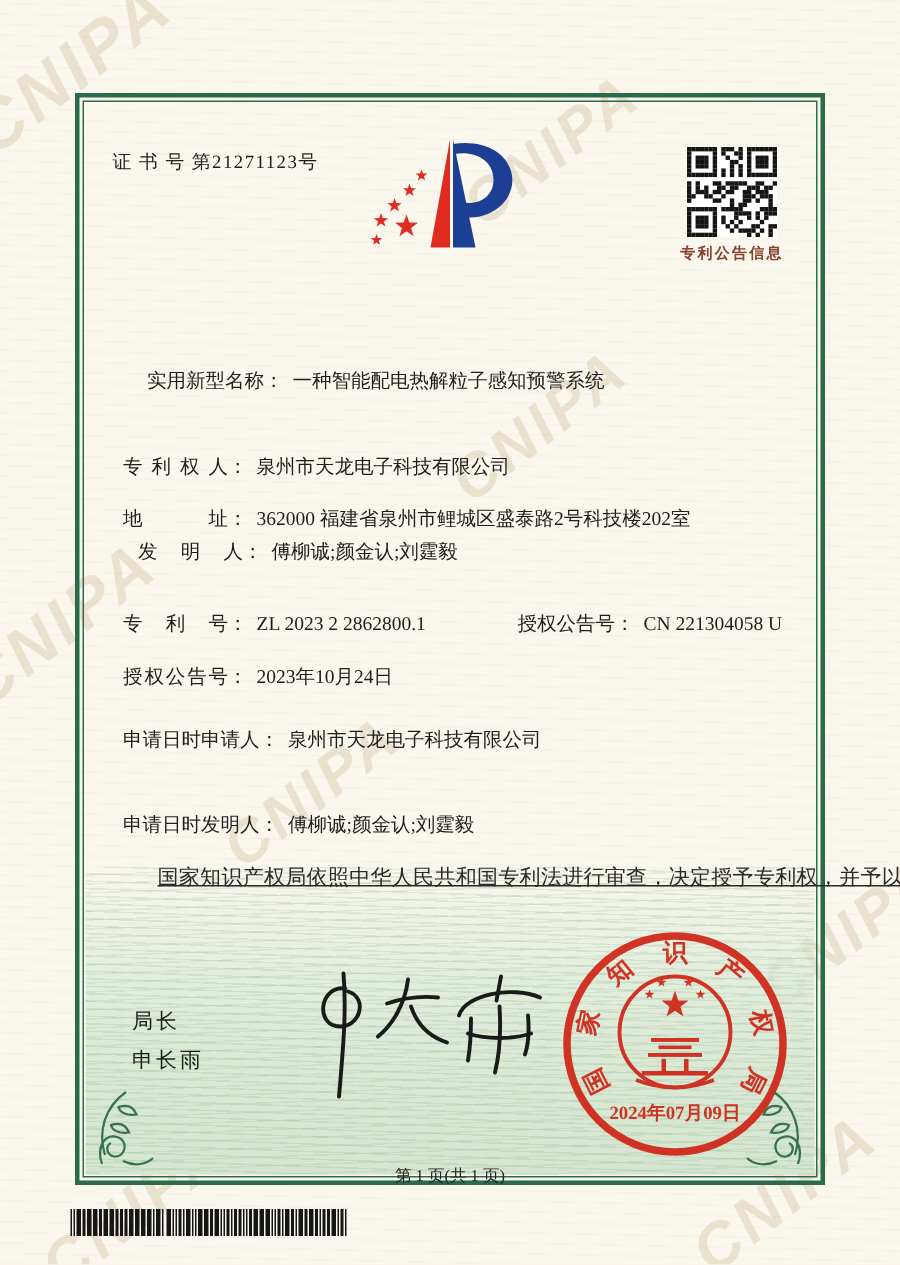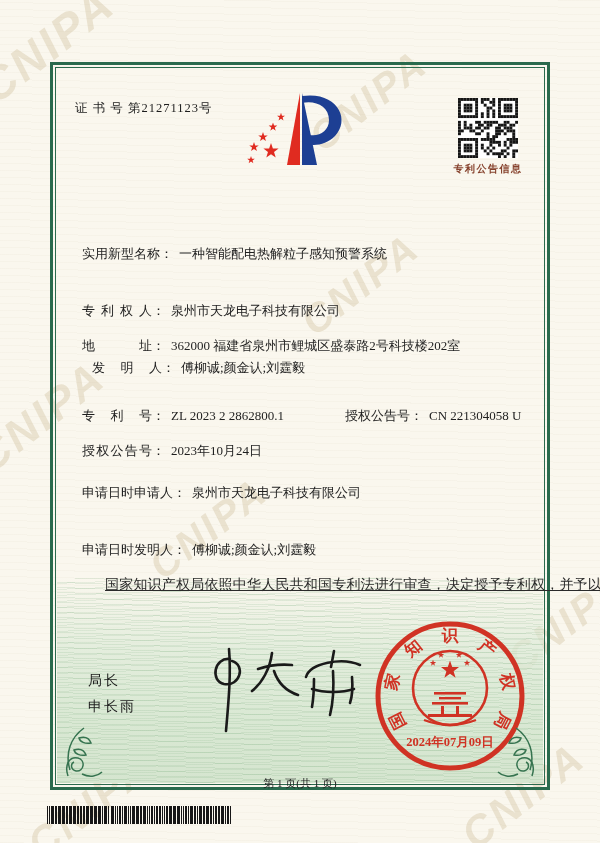--- a/index.html
+++ b/index.html
@@ -25,21 +25,21 @@
   .cert-no{position:absolute;left:22px;top:35px;font-size:12.5px;color:#1c1c1c;letter-spacing:1px;}
   .logo{position:absolute;left:190px;top:24px;width:124px;height:80px;}
   .qr-wrap{position:absolute;left:405px;top:33px;width:60px;height:60px;}
   .qr-caption{position:absolute;left:396px;top:97px;width:78px;text-align:center;
               font-size:10px;color:#86422d;letter-spacing:1.5px;font-weight:700;}
   .title{position:absolute;left:0;top:107px;width:100%;text-align:center;
          font-size:30px;font-weight:700;color:#111;letter-spacing:8px;text-indent:8px;}
   .fields{position:absolute;left:29px;top:0;width:442px;font-size:13px;color:#1e1e1e;}
   .frow{position:absolute;left:0;width:442px;white-space:nowrap;}
   .jlabel{display:inline-block;text-align:justify;text-align-last:justify;vertical-align:bottom;}
-  .w78{width:78px;} .w70{width:70px;}
+  .w78{width:78px;margin-left:16px;} .w70{width:70px;}
   .colon{margin-right:6px;}
   .col2{position:absolute;left:263px;top:0;white-space:nowrap;}
   .legal{position:absolute;font-size:14px;color:#2a2a2a;letter-spacing:.2px;white-space:nowrap;text-decoration:underline;}
   .sig-title{position:absolute;left:35px;top:607px;font-size:14px;color:#1b1b1b;letter-spacing:2px;}
   .sig-name{position:absolute;left:35px;top:633px;font-size:14px;color:#1b1b1b;letter-spacing:2px;}
   .signature{position:absolute;left:147px;top:580px;width:180px;height:95px;}
   .seal{position:absolute;left:315px;top:549px;width:164px;height:164px;opacity:.94;}
   .footer{position:absolute;left:0;top:711px;width:100%;text-align:center;font-size:11px;color:#222;}
   .ornament{position:absolute;bottom:7px;width:42px;height:56px;}
   .orn-l{left:9px;} .orn-r{right:9px;transform:scaleX(-1);}

